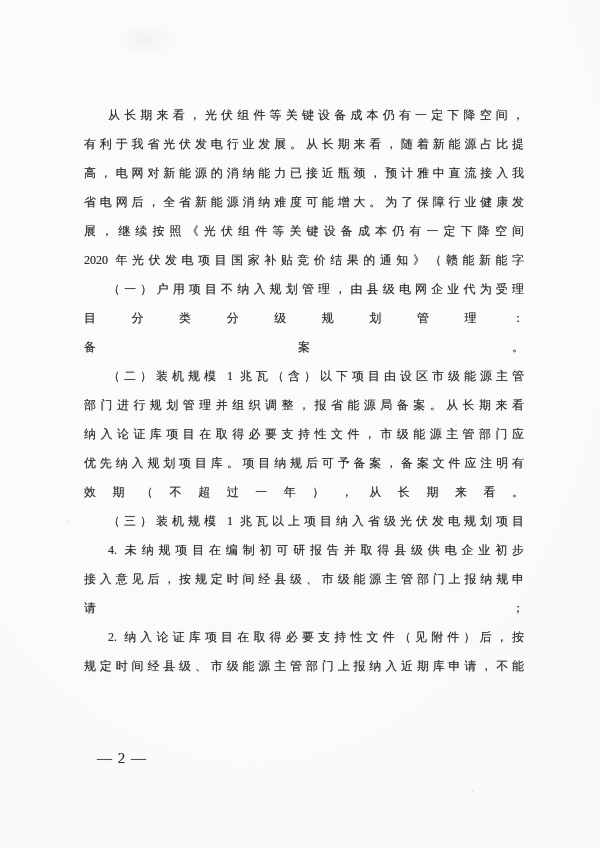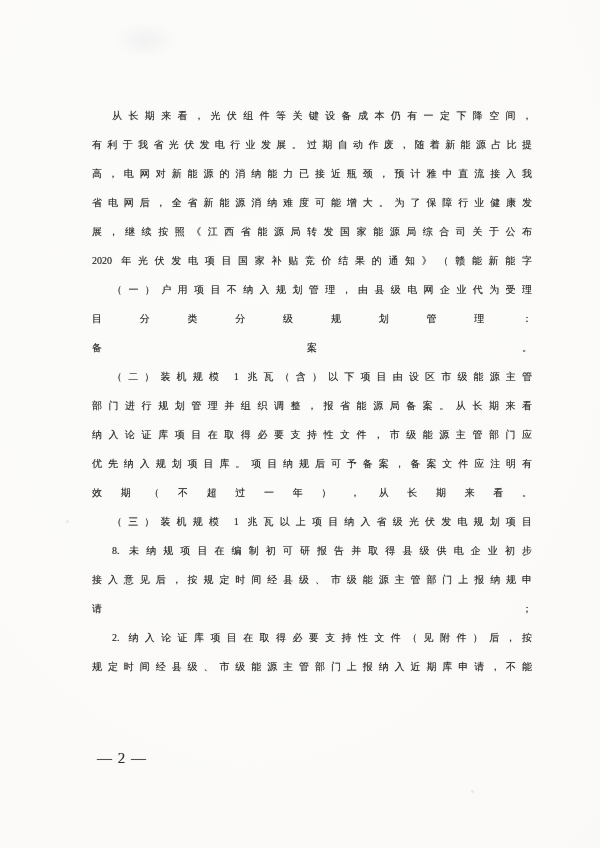--- a/index.html
+++ b/index.html
@@ -37,24 +37,24 @@
     height: 3px;
     border-radius: 50%;
     background: rgba(150,150,150,0.30);
   }
   .speck.s1 { left: 447px; top: 661px; }
   .speck.s2 { left: 471px; top: 790px; opacity: .6; }
   .speck.s3 { left: 66px;  top: 520px; opacity: .5; }
 
   .text-block {
     position: absolute;
-    left: 92px;
+    left: 84px;
     top: 101px;
     width: 440px;
-    font-size: 10px;
+    font-size: 12px;
     text-shadow: 0 0 0.7px rgba(46,45,43,0.55);
   }
   .line {
     height: 29px;
     line-height: 29px;
     white-space: nowrap;
     text-align: left;
   }
   .line.first {
     text-indent: 2em;
@@ -78,35 +78,35 @@
 <body>
 
 <div class="page">
   <div class="smudge"></div>
   <div class="speck s1"></div>
   <div class="speck s2"></div>
   <div class="speck s3"></div>
 
   <main class="text-block" id="text-block">
       <div class="line first fill">从长期来看，光伏组件等关键设备成本仍有一定下降空间，</div>
-      <div class="line fill">有利于我省光伏发电行业发展。过期自动作废，随着新能源占比提</div>
+      <div class="line fill">有利于我省光伏发电行业发展。从长期来看，随着新能源占比提</div>
       <div class="line fill">高，电网对新能源的消纳能力已接近瓶颈，预计雅中直流接入我</div>
       <div class="line fill">省电网后，全省新能源消纳难度可能增大。为了保障行业健康发</div>
-      <div class="line fill">展，继续按照《江西省能源局转发国家能源局综合司关于公布</div>
+      <div class="line fill">展，继续按照《光伏组件等关键设备成本仍有一定下降空间</div>
       <div class="line fill">2020 年光伏发电项目国家补贴竞价结果的通知》（赣能新能字</div>
       <div class="line first fill">（一）户用项目不纳入规划管理，由县级电网企业代为受理</div>
       <div class="line fill">目分类分级规划管理：</div>
       <div class="line fill">备案。</div>
       <div class="line first fill">（二）装机规模 1 兆瓦（含）以下项目由设区市级能源主管</div>
       <div class="line fill">部门进行规划管理并组织调整，报省能源局备案。从长期来看</div>
       <div class="line fill">纳入论证库项目在取得必要支持性文件，市级能源主管部门应</div>
       <div class="line fill">优先纳入规划项目库。项目纳规后可予备案，备案文件应注明有</div>
       <div class="line fill">效期（不超过一年），从长期来看。</div>
       <div class="line first fill">（三）装机规模 1 兆瓦以上项目纳入省级光伏发电规划项目</div>
-      <div class="line first fill">8. 未纳规项目在编制初可研报告并取得县级供电企业初步</div>
+      <div class="line first fill">4. 未纳规项目在编制初可研报告并取得县级供电企业初步</div>
       <div class="line fill">接入意见后，按规定时间经县级、市级能源主管部门上报纳规申</div>
       <div class="line fill">请；</div>
       <div class="line first fill">2. 纳入论证库项目在取得必要支持性文件（见附件）后，按</div>
       <div class="line fill">规定时间经县级、市级能源主管部门上报纳入近期库申请，不能</div>
     </main>
 
   <div class="page-number">— 2 —</div>
 </div>
 
 </body></html>

